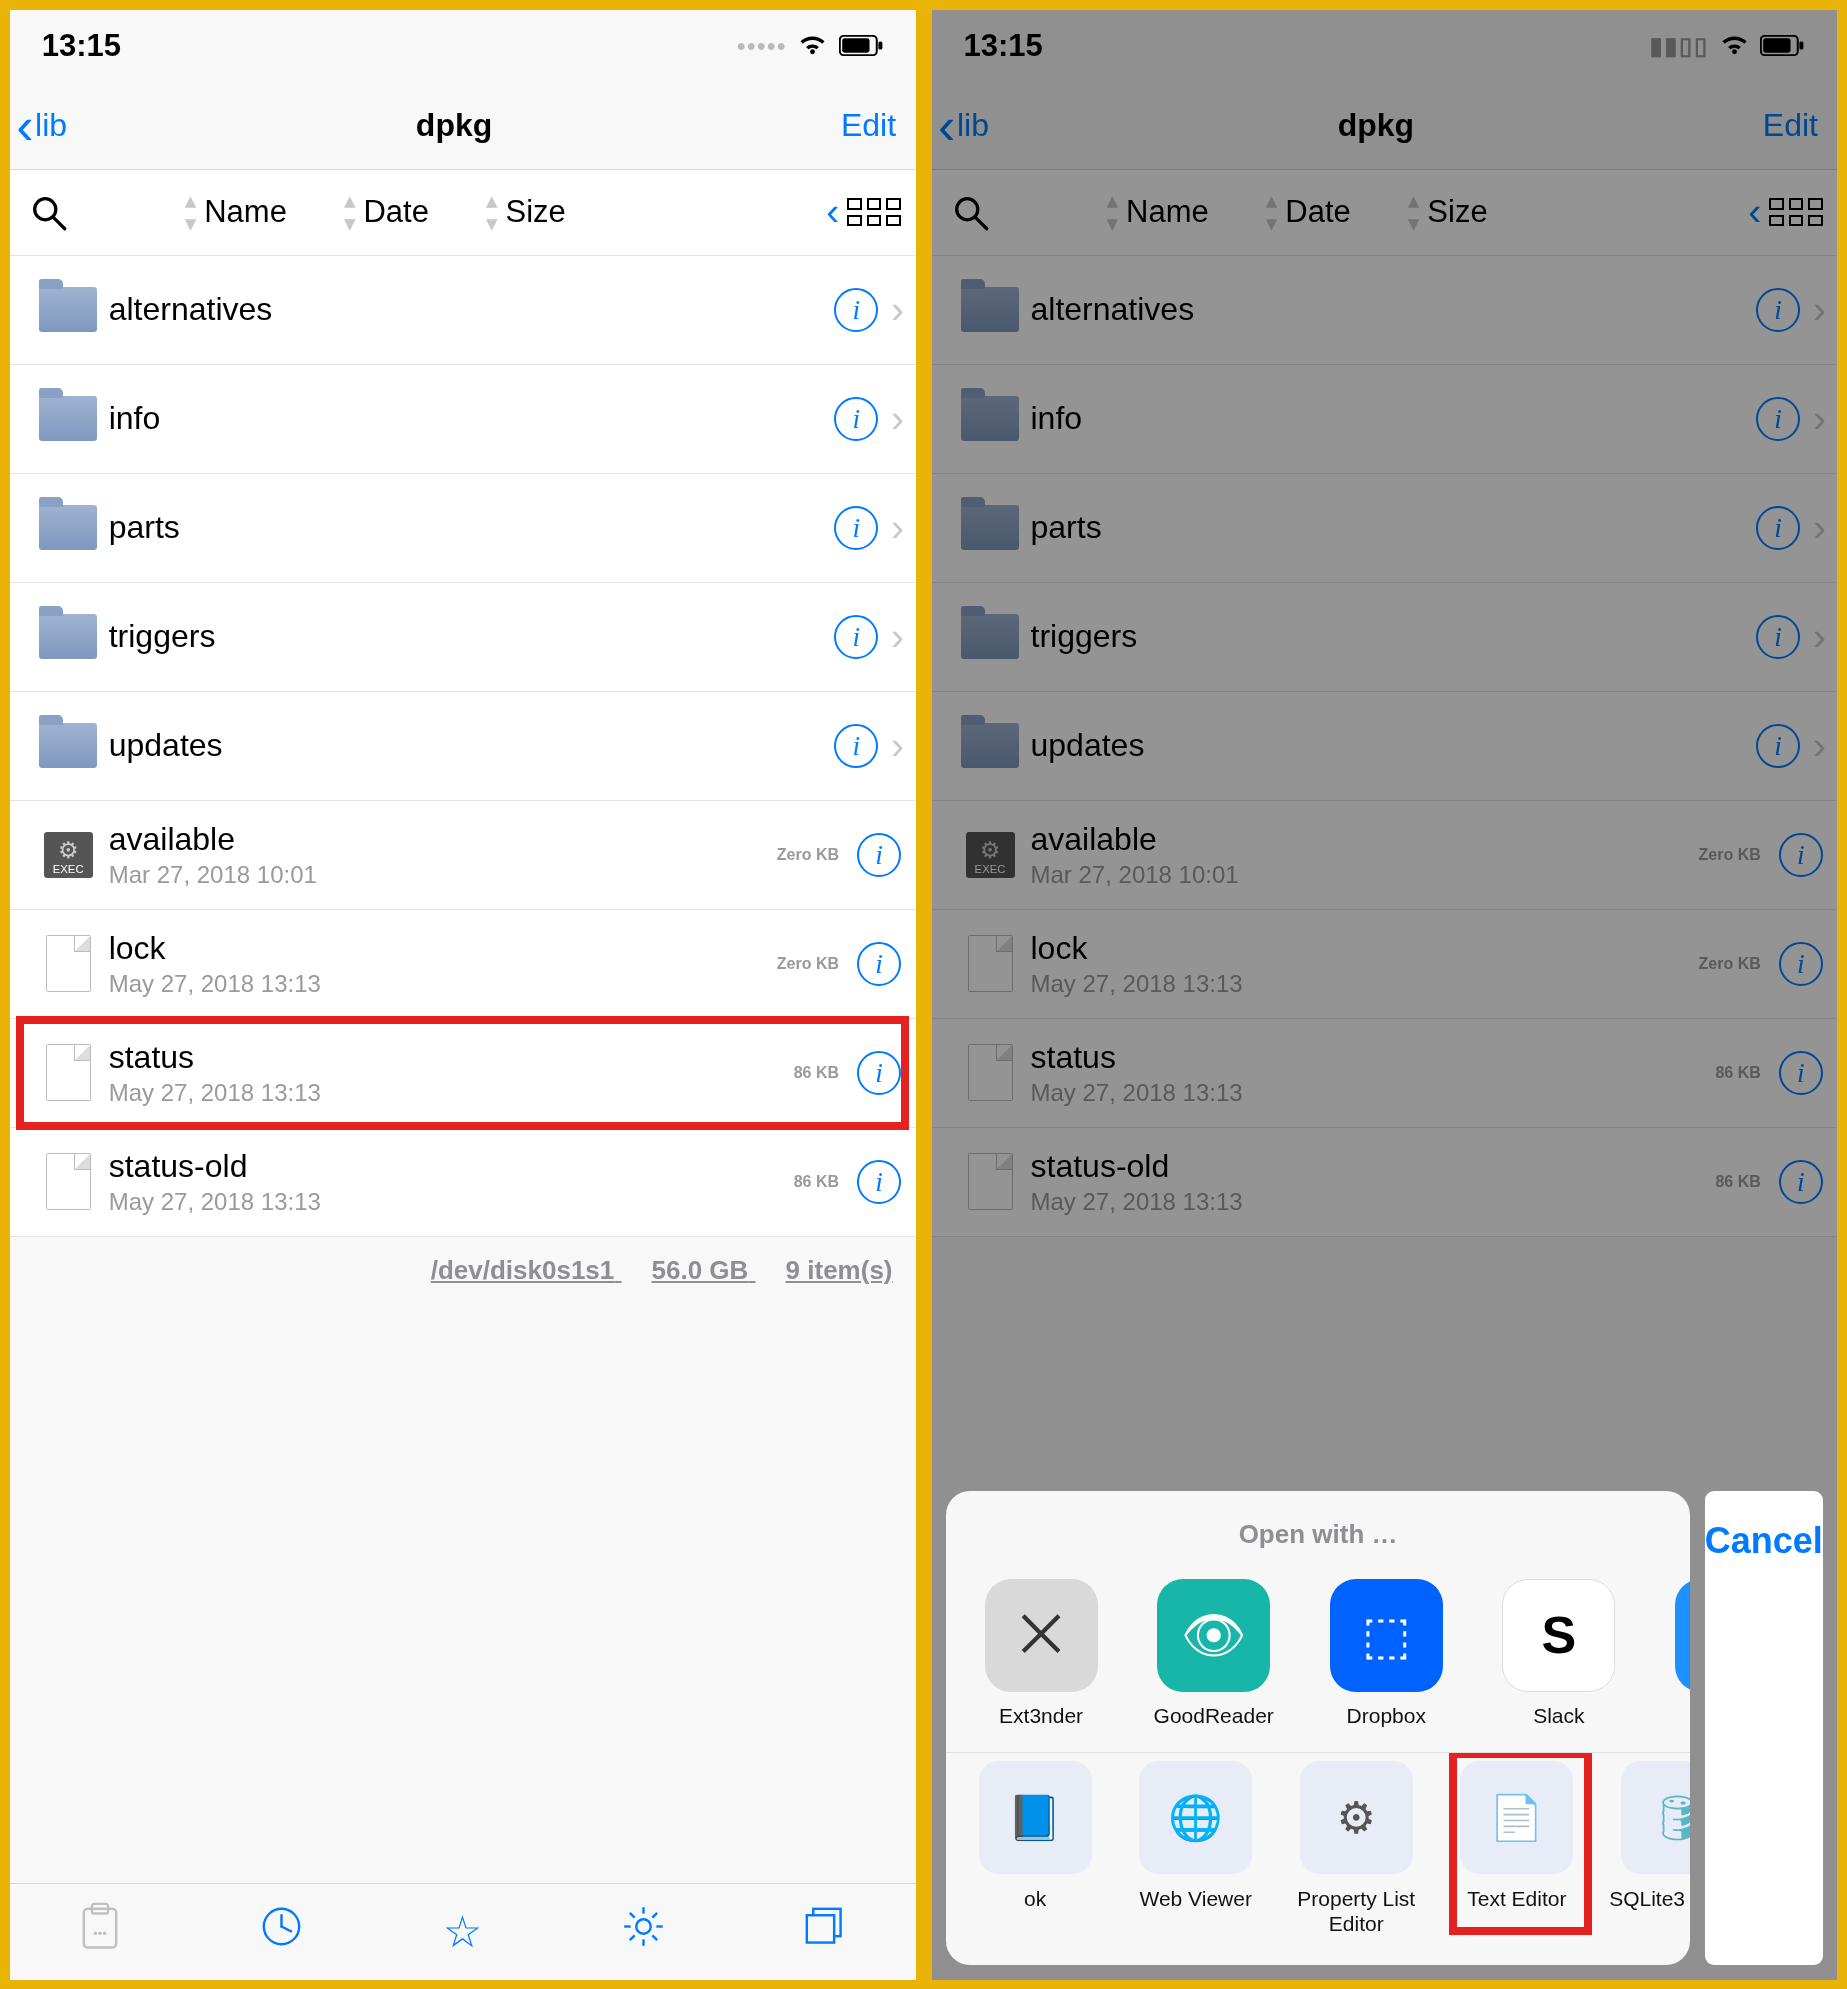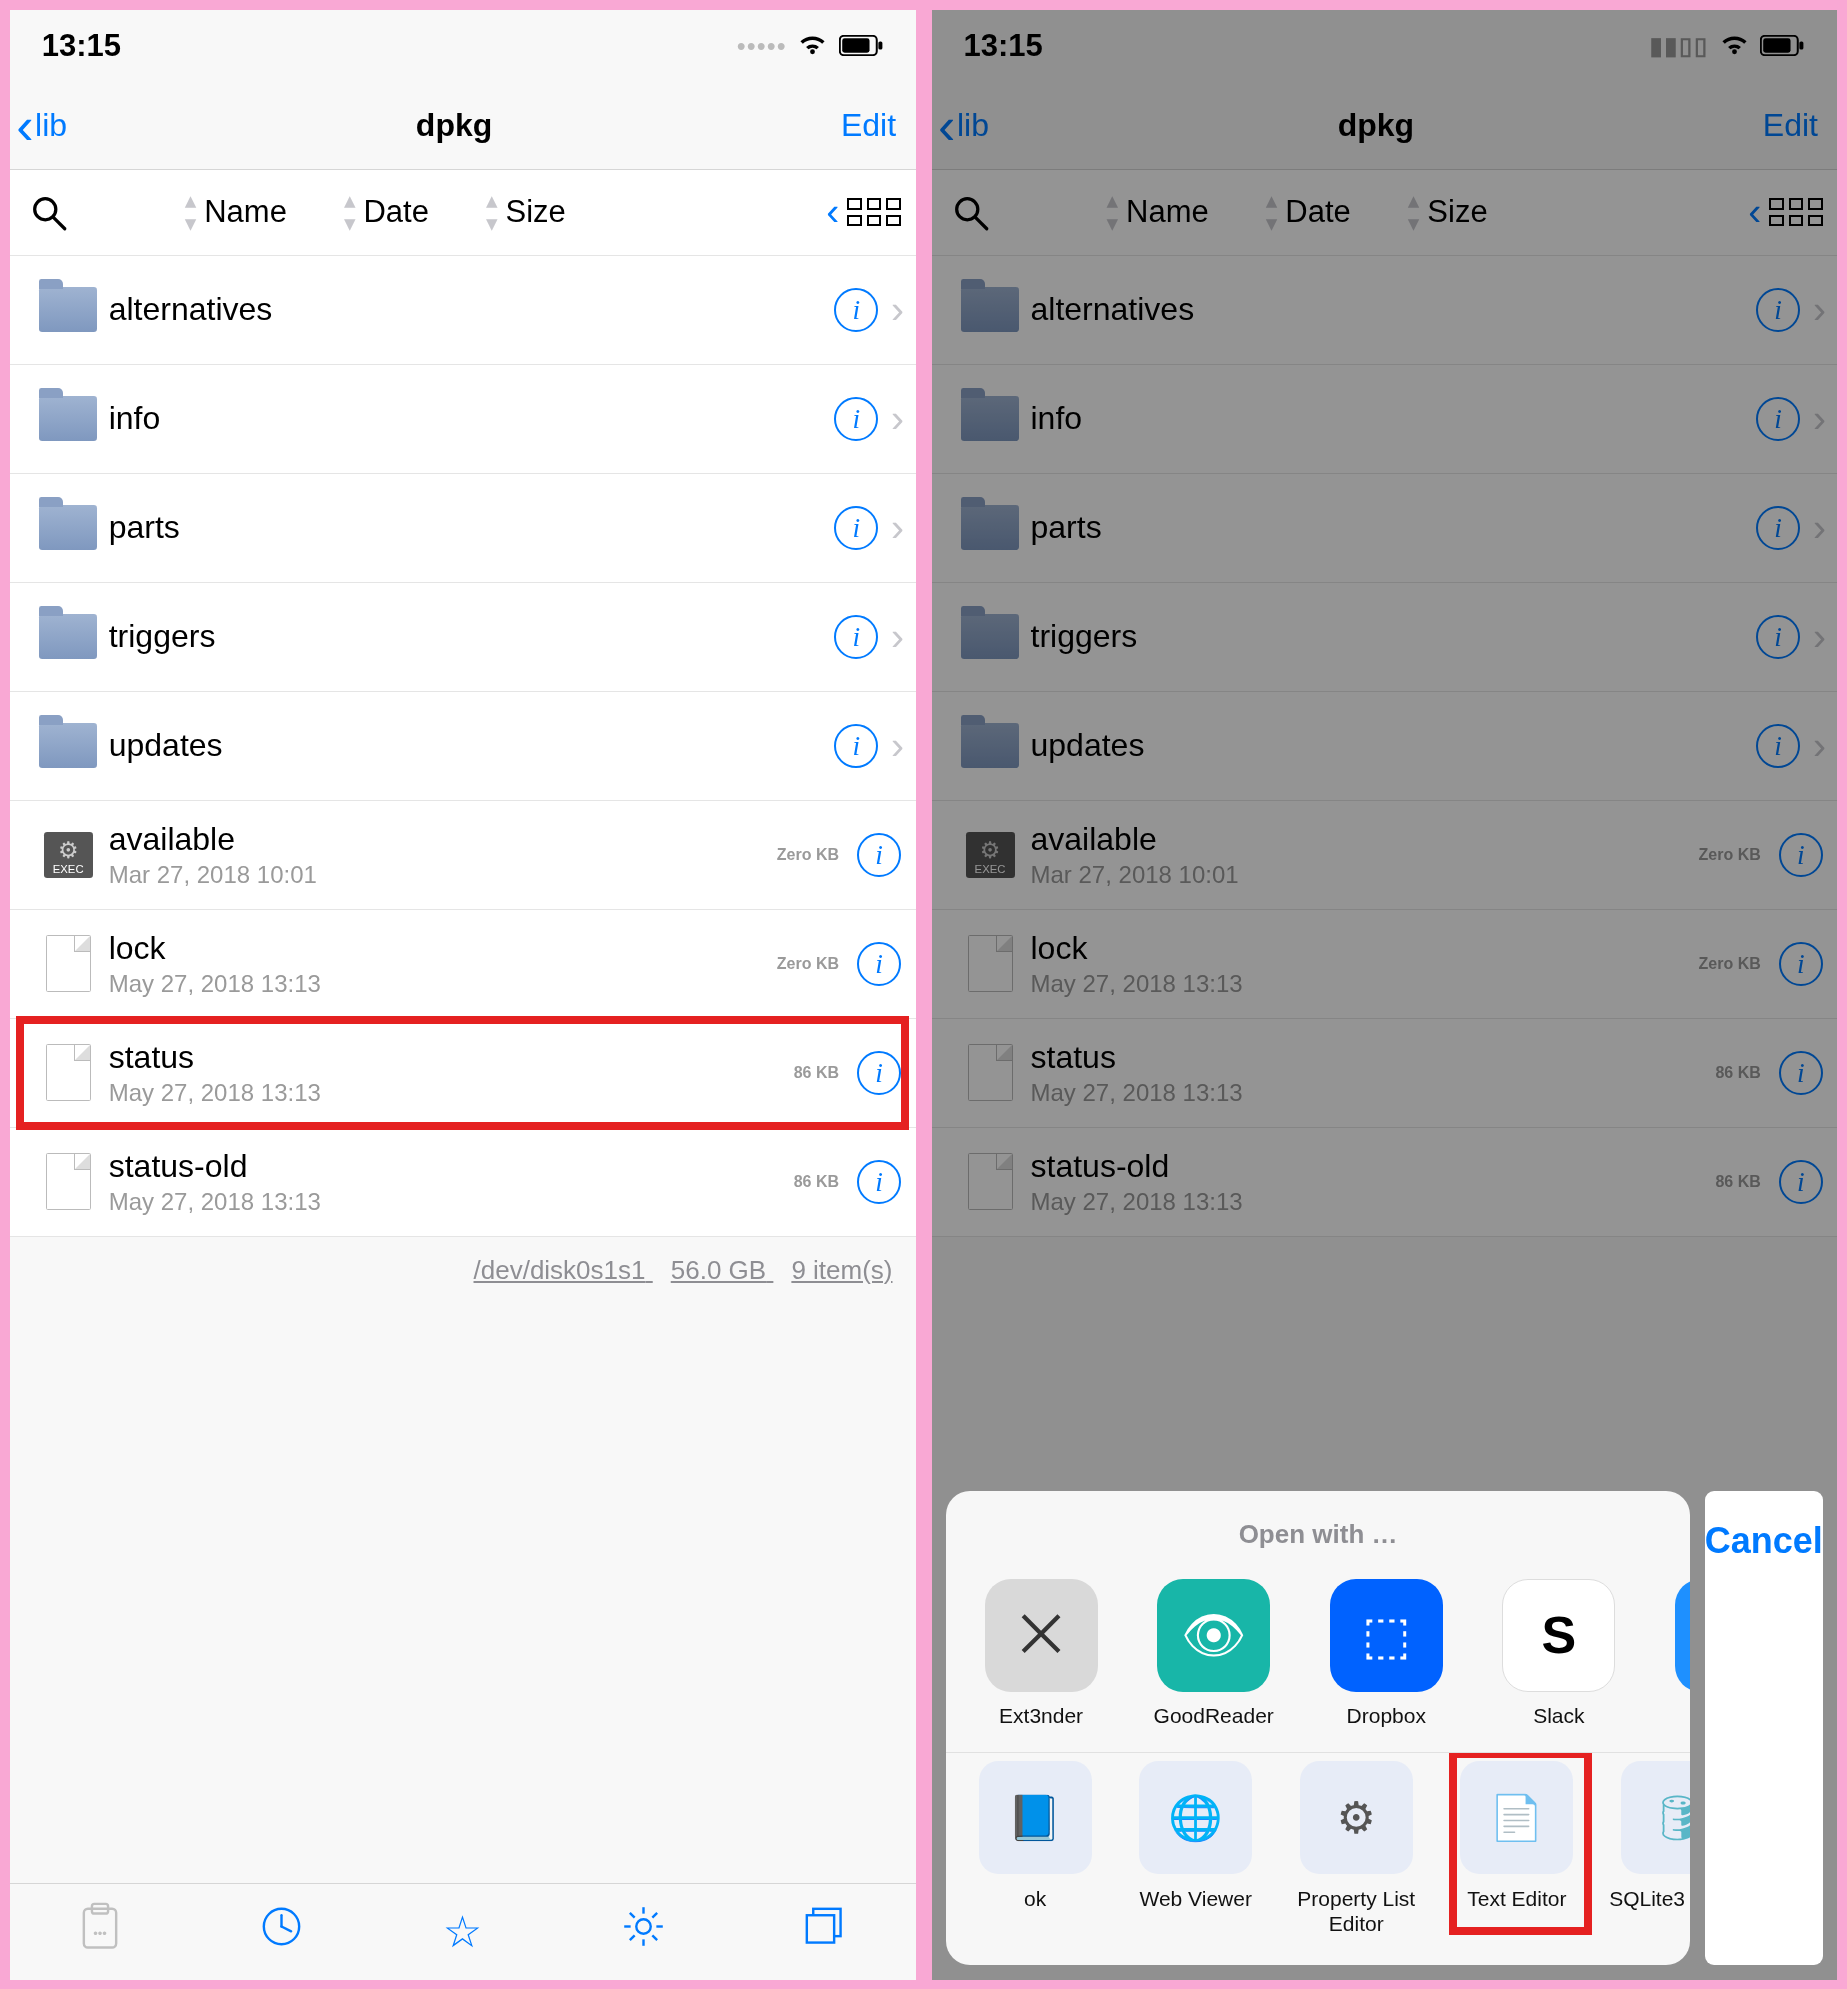--- a/index.html
+++ b/index.html
@@ -10,21 +10,21 @@
     display: flex;
     justify-content: center;
     align-items: flex-start;
   }
   .stage {
     width: 1847px; height: 1990px;
     transform-origin: top left;
     display: flex;
     gap: 16px;
     padding: 9.7px;
-    background: #f9a8d4;
+    background: #eab308;
   }
   .phone {
     position: relative;
     width: 906px; height: 1970px;
     background: #f8f8f8;
     overflow: hidden;
   }
 
   
   .status-bar {
@@ -139,21 +139,21 @@
   .highlight-box {
     position:absolute; left:6.5px; right:6.5px; top:-3.2px; bottom:-3.2px;
     border:8px solid #e52121; pointer-events:none;
   }
 
   .footer-stats{
     padding: 18px 23px;
     text-align:right; font-size:26px; color:#8e8e93; text-decoration:underline;
     background:#f8f8f8;
   }
-  .footer-stats span { margin-left:18px; }
+  .footer-stats span { margin-left:30px;font-weight:bold; }
 
   .toolbar {
     position:absolute; left:0; right:0; bottom:0;
     height:97px; background:#f8f8f8;
     border-top:0.8px solid #d6d6d6;
     display:flex; align-items:center; justify-content:space-around;
     color:#007aff; font-size:44px;
   }
   .toolbar .tb-item { width:20%; text-align:center; }
   .toolbar .clip { color:#c0c0c0; }

